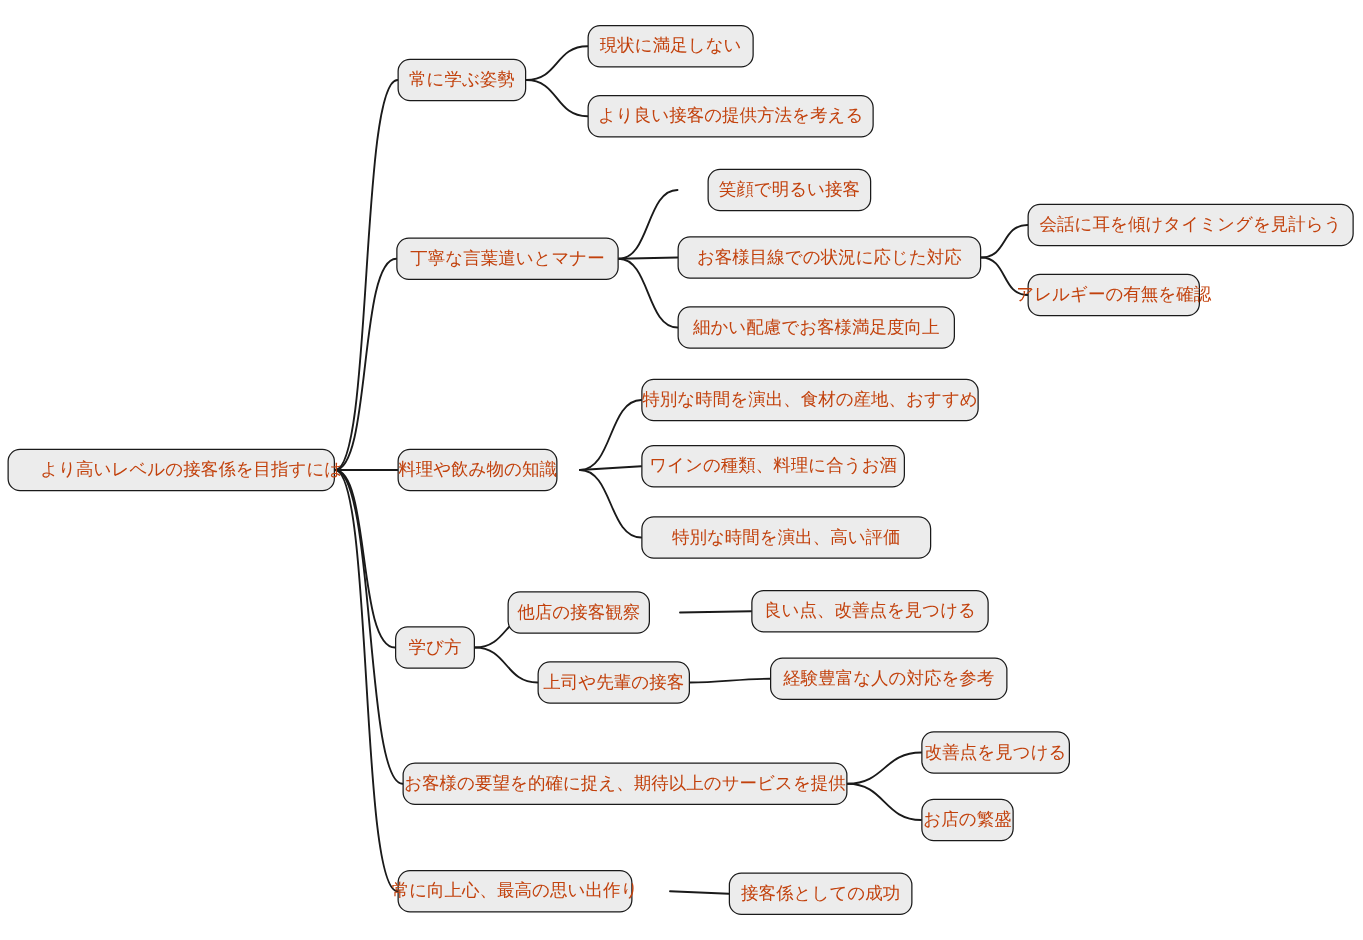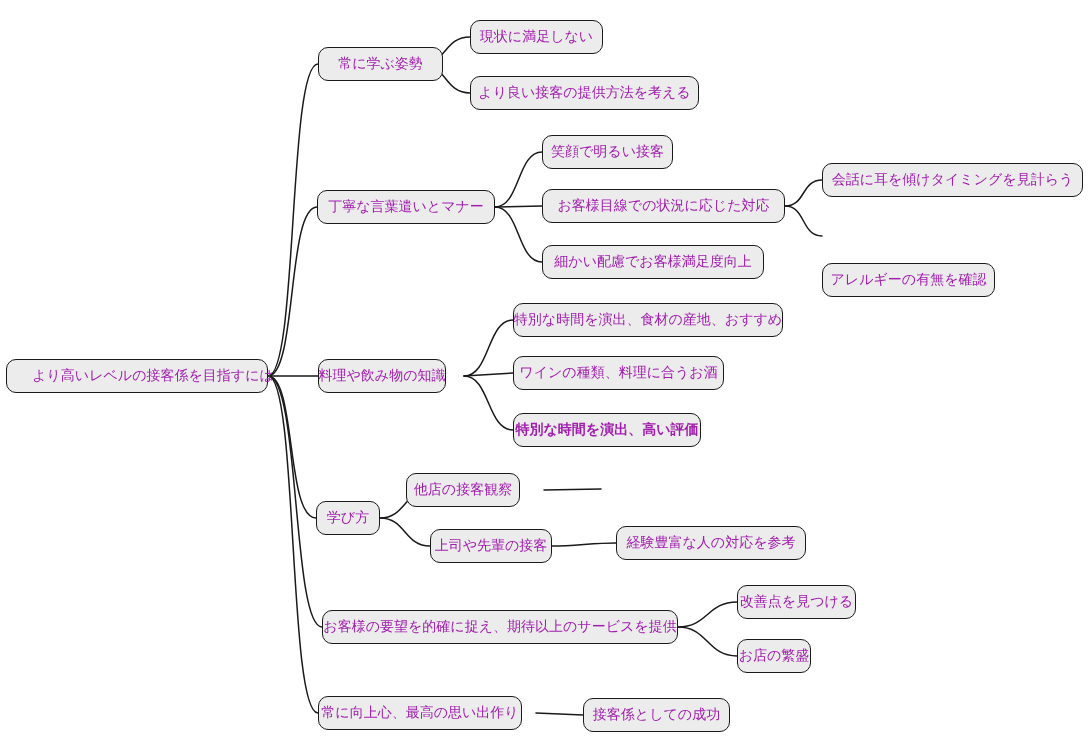--- a/index.html
+++ b/index.html
@@ -31,21 +31,21 @@
     position: absolute;
     height: 34px;
     box-sizing: border-box;
     background: #ececec;
     border: 1.6px solid #1a1a1a;
     border-radius: 10px;
     display: flex;
     align-items: center;
     justify-content: center;
     font-size: 14px;
-    color: #a21caf;
+    color: #c2410c;
     white-space: nowrap;
     z-index: 2;
   }
 </style>
 </head>
 <body>
 
 <div class="canvas">
 
   <svg class="edges" width="1090" height="752" viewBox="0 0 1090 752">
@@ -76,41 +76,42 @@
     <path d="M 552 546 C 576 546 592 543 616 543"></path>
 
     <path d="M 678 627 C 708 627 707 602 737 602"></path>
     <path d="M 678 627 C 708 627 707 656 737 656"></path>
 
     <path d="M 536 713 L 583 715"></path>
   </svg>
 
   <div class="node" style="left:6px; top:359px; width:262px;padding-left:32px;">より高いレベルの接客係を目指すには</div>
 
-  <div class="node" style="left:318px; top:47px; width:125px;">常に学ぶ姿勢</div>
+  <div class="node" style="left:318px; top:47px; width:103px;">常に学ぶ姿勢</div>
   <div class="node" style="left:470px; top:20px; width:133px;">現状に満足しない</div>
   <div class="node" style="left:470px; top:76px; width:229px;">より良い接客の提供方法を考える</div>
 
   <div class="node" style="left:317px; top:190px; width:178px;">丁寧な言葉遣いとマナー</div>
-  <div class="node" style="left:542px; top:135px; width:131px;border-radius:10px;">笑顔で明るい接客</div>
+  <div class="node" style="left:566px; top:135px; width:131px;border-radius:10px;">笑顔で明るい接客</div>
   <div class="node" style="left:542px; top:189px; width:243px;">お客様目線での状況に応じた対応</div>
   <div class="node" style="left:822px; top:163px; width:261px;">会話に耳を傾けタイミングを見計らう</div>
-  <div class="node" style="left:822px; top:219px; width:173px;margin-top:44px;">アレルギーの有無を確認</div>
+  <div class="node" style="left:822px; top:219px; width:138px;">アレルギーの有無を確認</div>
   <div class="node" style="left:542px; top:245px; width:222px;">細かい配慮でお客様満足度向上</div>
 
   <div class="node" style="left:318px; top:359px; width:128px;">料理や飲み物の知識</div>
   <div class="node" style="left:513px; top:303px; width:270px;">特別な時間を演出、食材の産地、おすすめ</div>
   <div class="node" style="left:513px; top:356px; width:211px;">ワインの種類、料理に合うお酒</div>
-  <div class="node" style="left:513px; top:413px; width:188px;font-weight:bold;">特別な時間を演出、高い評価</div>
+  <div class="node" style="left:513px; top:413px; width:232px;">特別な時間を演出、高い評価</div>
 
   <div class="node" style="left:316px; top:501px; width:64px;">学び方</div>
   <div class="node" style="left:406px; top:473px; width:114px;">他店の接客観察</div>
+  <div class="node" style="left:601px; top:472px; width:190px;">良い点、改善点を見つける</div>
   <div class="node" style="left:430px; top:529px; width:122px;">上司や先輩の接客</div>
   <div class="node" style="left:616px; top:526px; width:190px;">経験豊富な人の対応を参考</div>
 
   <div class="node" style="left:322px; top:610px; width:356px;">お客様の要望を的確に捉え、期待以上のサービスを提供</div>
   <div class="node" style="left:737px; top:585px; width:119px;">改善点を見つける</div>
   <div class="node" style="left:737px; top:639px; width:74px;">お店の繁盛</div>
 
-  <div class="node" style="left:318px; top:696px; width:204px;border-radius:10px;">常に向上心、最高の思い出作り</div>
+  <div class="node" style="left:318px; top:696px; width:188px;border-radius:10px;">常に向上心、最高の思い出作り</div>
   <div class="node" style="left:583px; top:698px; width:147px;">接客係としての成功</div>
 
 </div>
 
 </body></html>

